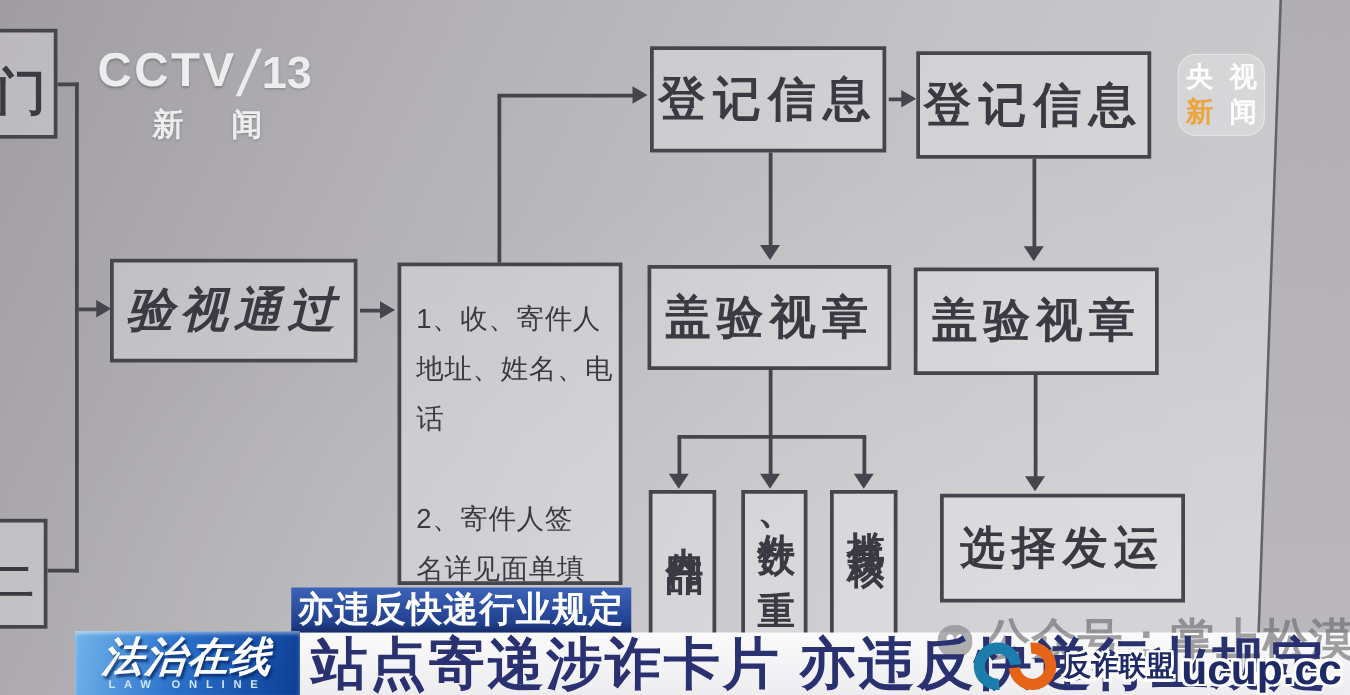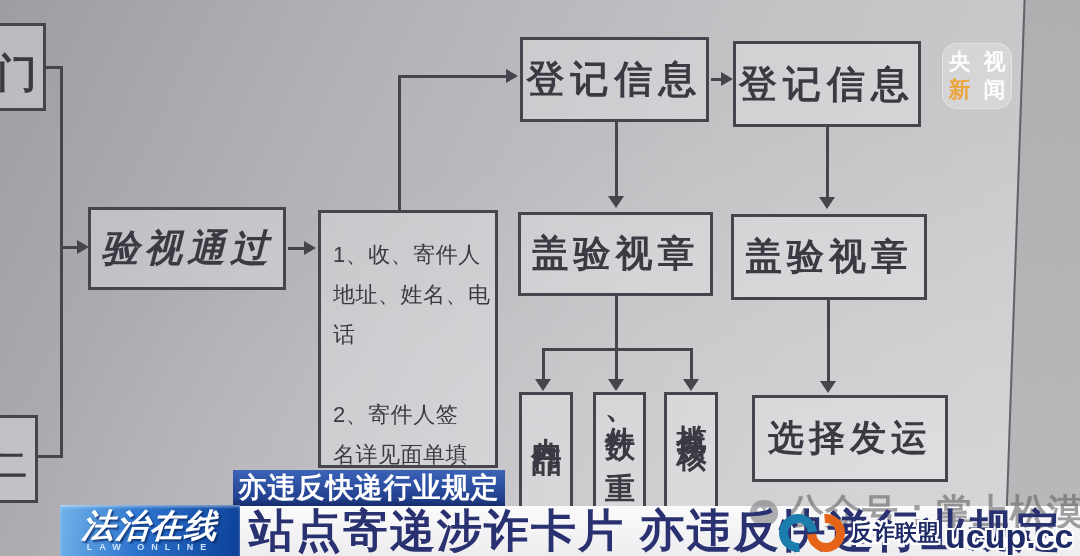--- a/index.html
+++ b/index.html
@@ -169,20 +169,28 @@
   <div class="box" style="left:664px;top:392px;width:54px;height:164px;align-items:flex-start;padding-top:6px;">
     <span class="vtext">揽件员核</span>
   </div>
 
   <div class="line" style="left:827px;top:300px;width:3px;height:82px;"></div>
   <div class="ah-d" style="left:820px;top:381px;"></div>
   <div class="box" style="left:752px;top:395px;width:196px;height:87px;">
     <span class="node-label" style="font-size:36px;letter-spacing:5px;">选择发运</span>
   </div>
 
+  <div class="cctv">
+    <div class="cctv-row">
+      <span class="cctv-word">CCTV</span>
+      <span class="cctv-slash"></span>
+      <span class="cctv-num">13</span>
+    </div>
+    <div class="cctv-sub">新闻</div>
+  </div>
 
   <div class="appbadge">
     <span>央</span>
     <span>视</span>
     <span class="orange">新</span>
     <span>闻</span>
   </div>
 
   <div class="graywm">
     <span class="wm-icon"></span>

